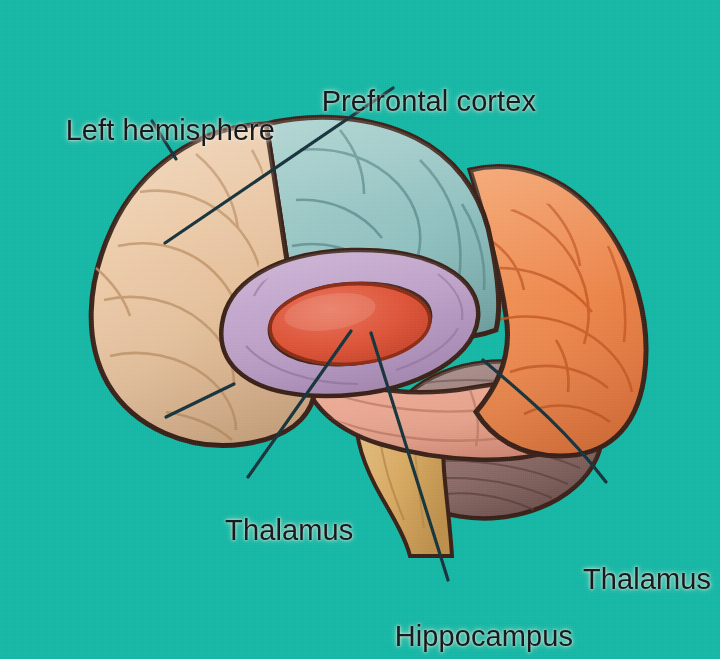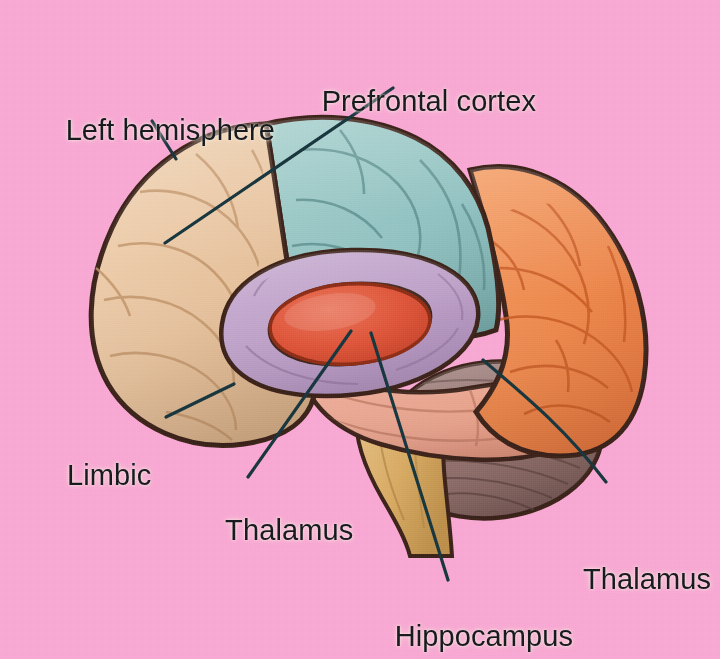--- a/index.html
+++ b/index.html
@@ -7,21 +7,21 @@
     padding: 0;
     background: #f7efe2;
   }
   body {
     font-family: "Liberation Sans", sans-serif;
   }
   #stage {
     position: relative;
     width: 720px;
     height: 659px;
-    background: #f9a8d4;
+    background: #14b8a6;
     overflow: hidden;
   }
   
   #stage::after {
     content: "";
     position: absolute;
     inset: 0;
     pointer-events: none;
     background:
       repeating-linear-gradient(0deg, rgba(255,255,255,0.035) 0px, rgba(255,255,255,0.035) 1px, rgba(0,0,0,0.012) 1px, rgba(0,0,0,0.012) 2px),
@@ -273,21 +273,20 @@
 
   <div class="lbl" id="lbl-left-hemisphere">
     <span>Left hemisphere</span>
   </div>
 
   <div class="lbl" id="lbl-prefrontal-cortex">
     <span>Prefrontal cortex</span>
   </div>
 
   <div class="lbl" id="lbl-limbic-system">
-    <div>Limbic</div>
   </div>
 
   <div class="lbl" id="lbl-thalamus">
     <span>Thalamus</span>
   </div>
 
   <div class="lbl" id="lbl-hippocampus">
     <span>Hippocampus</span>
   </div>
 

